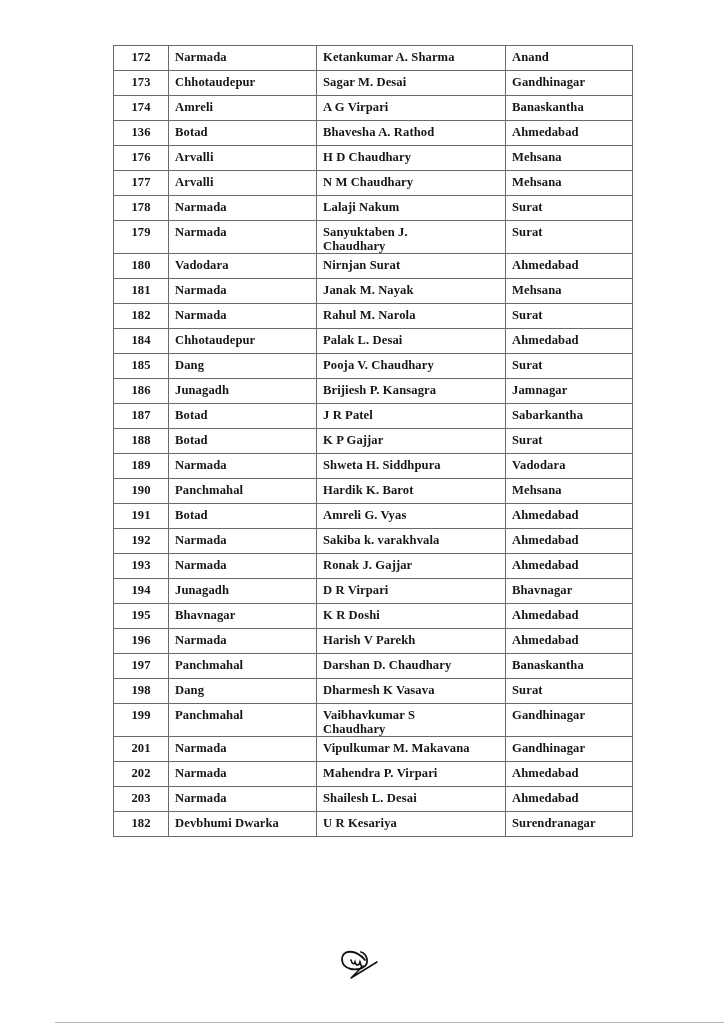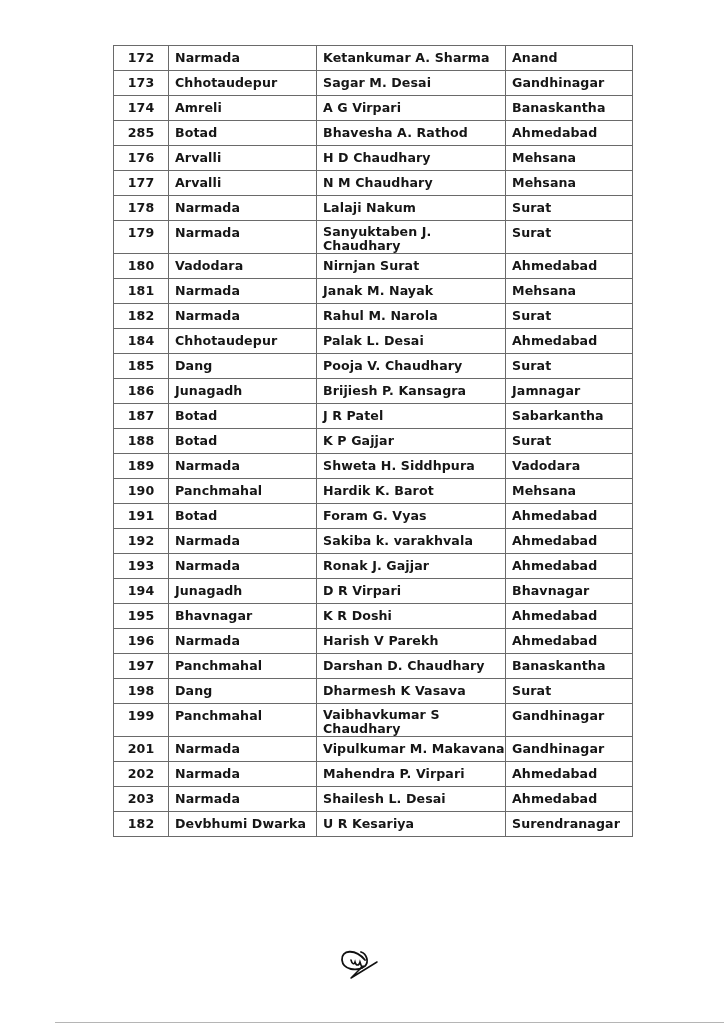--- a/index.html
+++ b/index.html
@@ -1,18 +1,18 @@
 <!DOCTYPE html>
 <html><head>
 <meta charset="utf-8">
 <style>
   html, body { margin: 0; padding: 0; background: #ffffff; }
   body { width: 724px; height: 1024px; position: relative; overflow: hidden;
          font-family: "DejaVu Sans", "Liberation Sans", sans-serif; color: #111; }
-  .page { position: absolute; left: 0; top: 0; width: 724px; height: 1024px; background: #fff; }
+  .page { position: absolute; left: 0; top: 0; width: 724px; height: 1024px; background: #fff; font-family: Liberation Serif, serif; }
   table.roster {
     position: absolute; left: 113px; top: 45px;
     width: 519px; border-collapse: collapse; table-layout: fixed;
     font-weight: bold; font-size: 12.6px; letter-spacing: 0.1px;
   }
   table.roster td {
     border: 1px solid #6a6a6a;
     padding: 0 0 0 6px;
     height: 25px;
     vertical-align: top;
@@ -55,21 +55,21 @@
           <td class="name">Sagar M. Desai</td>
           <td>Gandhinagar</td>
         </tr>
         <tr>
           <td class="sr">174</td>
           <td>Amreli</td>
           <td class="name">A G Virpari</td>
           <td>Banaskantha</td>
         </tr>
         <tr>
-          <td class="sr">285</td>
+          <td class="sr">136</td>
           <td>Botad</td>
           <td class="name">Bhavesha A. Rathod</td>
           <td>Ahmedabad</td>
         </tr>
         <tr>
           <td class="sr">176</td>
           <td>Arvalli</td>
           <td class="name">H D Chaudhary</td>
           <td>Mehsana</td>
         </tr>
@@ -150,21 +150,21 @@
         </tr>
         <tr>
           <td class="sr">190</td>
           <td>Panchmahal</td>
           <td class="name">Hardik K. Barot</td>
           <td>Mehsana</td>
         </tr>
         <tr>
           <td class="sr">191</td>
           <td>Botad</td>
-          <td class="name">Foram G. Vyas</td>
+          <td class="name">Amreli G. Vyas</td>
           <td>Ahmedabad</td>
         </tr>
         <tr>
           <td class="sr">192</td>
           <td>Narmada</td>
           <td class="name">Sakiba k. varakhvala</td>
           <td>Ahmedabad</td>
         </tr>
         <tr>
           <td class="sr">193</td>

